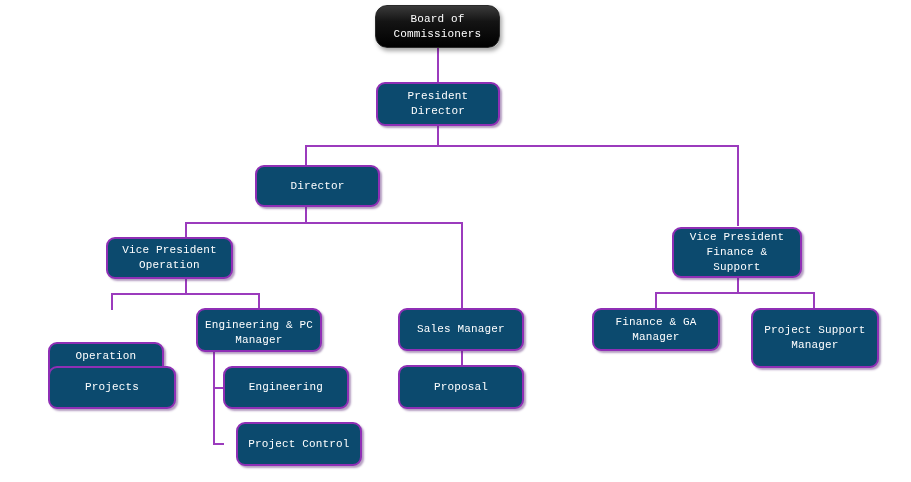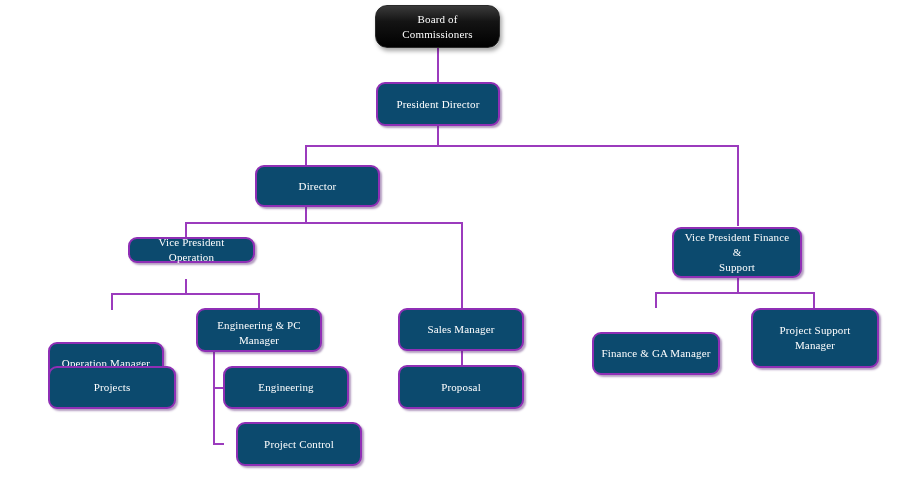--- a/index.html
+++ b/index.html
@@ -5,21 +5,21 @@
   html, body {
     margin: 0;
     padding: 0;
     background: #ffffff;
   }
   #chart-root {
     position: relative;
     width: 911px;
     height: 482px;
     background: #ffffff;
-    font-family: Liberation Serif, serif;
+    font-family: Liberation Mono, monospace;
     overflow: hidden;
   }
 
   
   .conn {
     position: absolute;
     background: #9b3bbd;
   }
   .conn.h { height: 2px; }
   .conn.v { width: 2px; }
@@ -97,39 +97,39 @@
 
   <div class="node" style="left:255px; top:165px; width:125px; height:42px;">
     <span class="label">Director</span>
   </div>
 
   <div class="node" style="left:672px; top:227px; width:130px; height:51px;">
     <span class="label">Vice President Finance &amp;
 Support</span>
   </div>
 
-  <div class="node" style="left:128px; top:237px; width:127px; height:26px;">
+  <div class="node" style="left:106px; top:237px; width:127px; height:42px;">
     <span class="label">Vice President
 Operation</span>
   </div>
 
   <div class="node" style="left:48px; top:310px; width:116px; height:43px;margin-top:32px;">
     <span class="label">Operation Manager</span>
   </div>
 
   <div class="node" style="left:196px; top:308px; width:126px; height:44px;align-items:flex-end;">
     <span class="label">Engineering &amp; PC
 Manager</span>
   </div>
 
   <div class="node" style="left:398px; top:308px; width:126px; height:43px;">
     <span class="label">Sales Manager</span>
   </div>
 
-  <div class="node" style="left:592px; top:308px; width:128px; height:43px;margin-top:24px;">
+  <div class="node" style="left:592px; top:308px; width:128px; height:43px;">
     <span class="label">Finance &amp; GA Manager</span>
   </div>
 
   <div class="node" style="left:751px; top:308px; width:128px; height:60px;">
     <span class="label">Project Support
 Manager</span>
   </div>
 
   <div class="node" style="left:48px; top:366px; width:128px; height:43px;">
     <span class="label">Projects</span>

